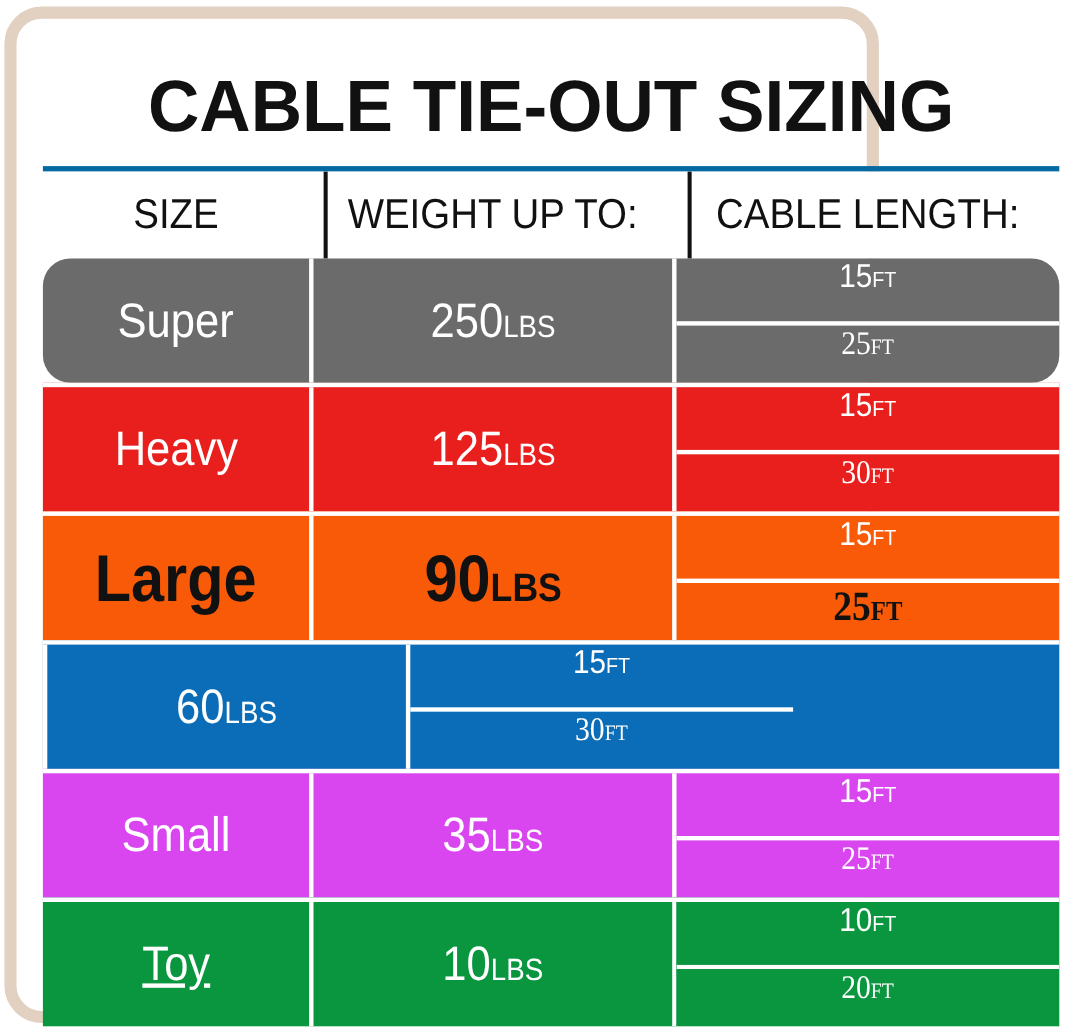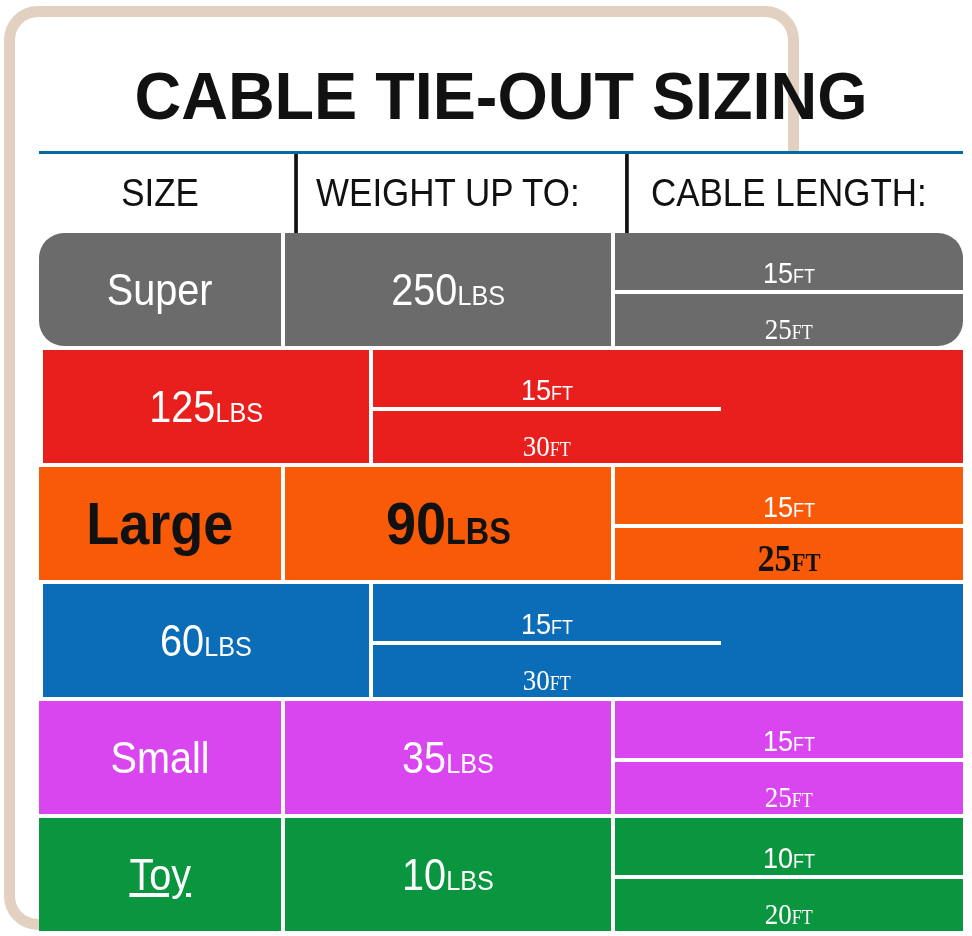--- a/index.html
+++ b/index.html
@@ -37,21 +37,21 @@
     color:#111111;
     transform:scaleX(0.98);
     white-space:nowrap;
     font-family:"Liberation Sans","DejaVu Sans",sans-serif;
   }
 
   
   #table{
     position:relative;
     width:924px;
-    border-top:3px solid #0369a1;
+    border-top:5px solid #0369a1;
   }
   .row{
     display:flex;
     width:100%;
     position:relative;
   }
   .c1{width:242px;flex:0 0 242px;box-sizing:border-box;}
   .c2{width:330px;flex:0 0 330px;box-sizing:border-box;}
   .c3{width:352px;flex:0 0 352px;box-sizing:border-box;}
 
@@ -71,21 +71,21 @@
   .drow{height:113px;color:#ffffff;}
   .drow .c1,.drow .c2{
     display:flex;align-items:center;justify-content:center;
     height:100%;box-sizing:border-box;
     position:relative;
   }
   .drow .c2,.drow .c3{border-left:4px solid #ffffff;}
   .drow .c3{display:flex;flex-direction:column;height:100%;}
   .len{
     flex:1 1 50%;
-    display:flex;align-items:flex-end;justify-content:center;
+    display:flex;align-items:flex-start;justify-content:center;
     box-sizing:border-box;
   }
   .len.bottom{border-top:4px solid #ffffff;font-family:Liberation Serif, serif;}
 
   .sizetxt{
     font-size:44px;
     letter-spacing:0px;
     transform:scaleX(0.9);
     white-space:nowrap;
   }
@@ -156,20 +156,23 @@
                 </div>
                 <div class="len bottom">
                   <span class="ltxt">
                     <span>25</span>
                     <span class="u">FT</span>
                   </span>
                 </div>
               </div>
             </div>
             <div class="row drow" style="background: rgb(232, 31, 28);">
+              <div class="c1">
+                <span class="sizetxt">Heavy</span>
+              </div>
               <div class="c2">
                 <span class="wtxt">
                   <span>125</span>
                   <span class="u">LBS</span>
                 </span>
               </div>
               <div class="c3">
                 <div class="len top">
                   <span class="ltxt">
                     <span>15</span>

